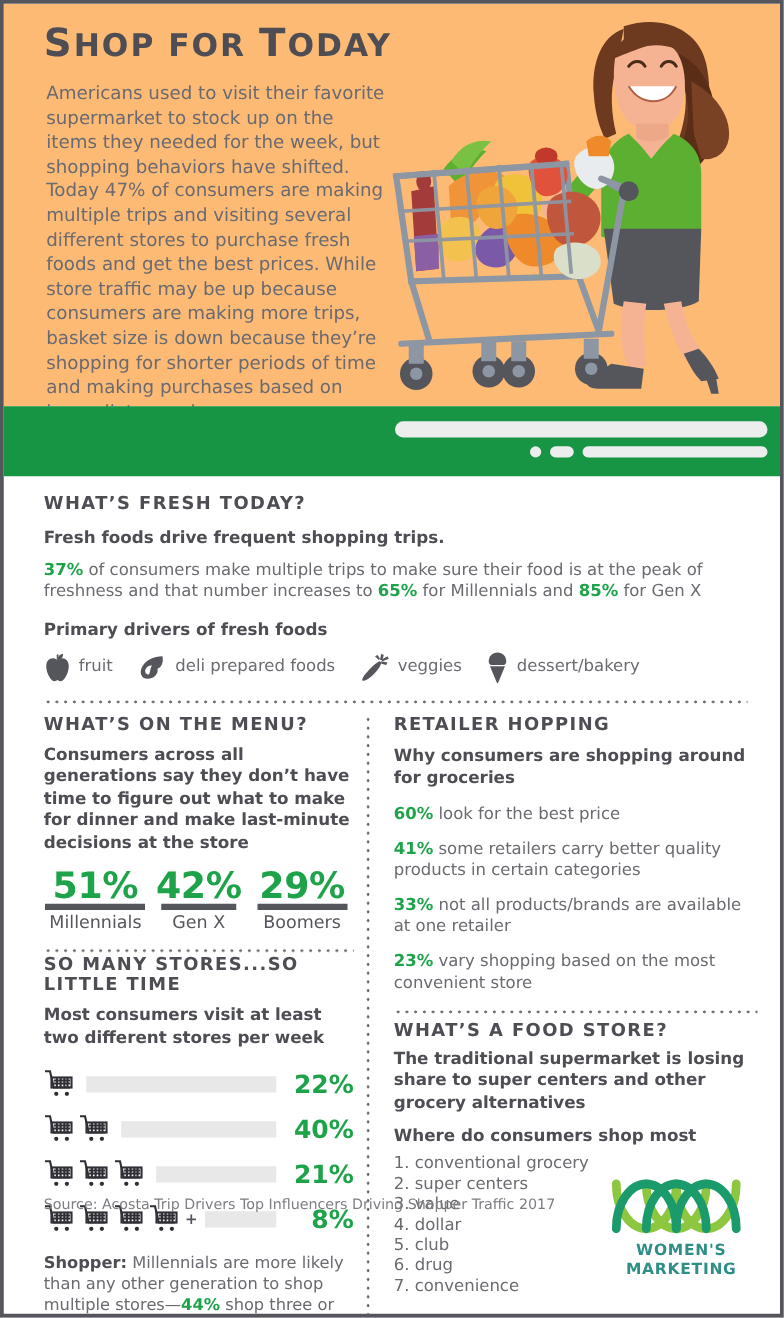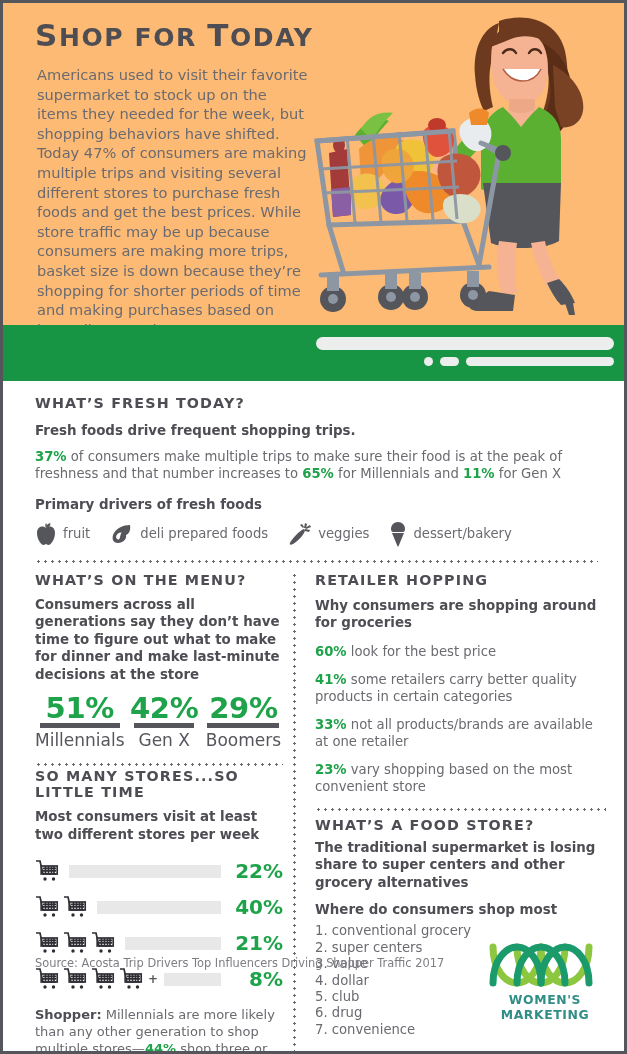--- a/index.html
+++ b/index.html
@@ -66,21 +66,21 @@
     background-size:3px 7px;background-repeat:repeat-y;background-position:left top;
   }
 
   
   #menu .sec-title{margin-bottom:8px;}
   #menu .sub-bold{margin-bottom:12px;}
   #gen-row{display:flex;margin-top:4px;}
   .gen{flex:1;text-align:center;}
   .gen .num{font-size:29px;font-weight:700;color:#1fa34a;line-height:26px;letter-spacing:-0.3px;}
   .gen .rule{height:5px;background:#55555c;margin:2px auto 2px auto;}
-  .gen .cap{font-size:17px;color:#55555c;}
+  .gen .cap{font-size:14px;color:#55555c;}
   .gen.g1 .rule{width:80px;}
   .gen.g2 .rule{width:60px;}
   .gen.g3 .rule{width:72px;}
 
   
   #stores{margin-top:2px;}
   #stores .sec-title{margin-bottom:8px;}
   #stores .sub-bold{margin-bottom:10px;}
   .barrow{display:flex;align-items:center;height:36px;}
   .carts{display:flex;align-items:center;}
@@ -227,21 +227,21 @@
     <div class="dot2"></div>
     <div class="floor2"></div>
   </div>
 
   <div id="content">
 
     <div id="fresh">
       <div class="sec-title">WHAT’S FRESH TODAY?</div>
       <div class="sub-bold">Fresh foods drive frequent shopping trips.</div>
       <div class="bodytxt">
-        <span class="pct">37%</span><span> of consumers make multiple trips to make sure their food is at the peak of freshness and that number increases to </span><span class="pct">65%</span><span> for Millennials and </span><span class="pct">11%</span><span> for Gen X</span>
+        <span class="pct">37%</span><span> of consumers make multiple trips to make sure their food is at the peak of freshness and that number increases to </span><span class="pct">65%</span><span> for Millennials and </span><span class="pct">85%</span><span> for Gen X</span>
       </div>
       <div class="drivers-head">Primary drivers of fresh foods</div>
 
       <div id="drivers">
         <div class="driver">
           <svg width="22" height="24" viewBox="0 0 22 24">
             <path d="M11 6 C7 3 2 5 2 11 C2 17 6 23 8.5 23 C10 23 10.2 22 11 22 C11.8 22 12 23 13.5 23 C16 23 20 17 20 11 C20 5 15 3 11 6 Z" fill="#55555c"></path>
             <path d="M11.2 6 C11 3.6 12.4 1.6 15.4 1 C15.6 3.8 14 5.6 11.2 6 Z" fill="#55555c"></path>
             <rect x="10.4" y="1.4" width="1.4" height="4.4" rx="0.7" fill="#55555c"></rect>
           </svg>

